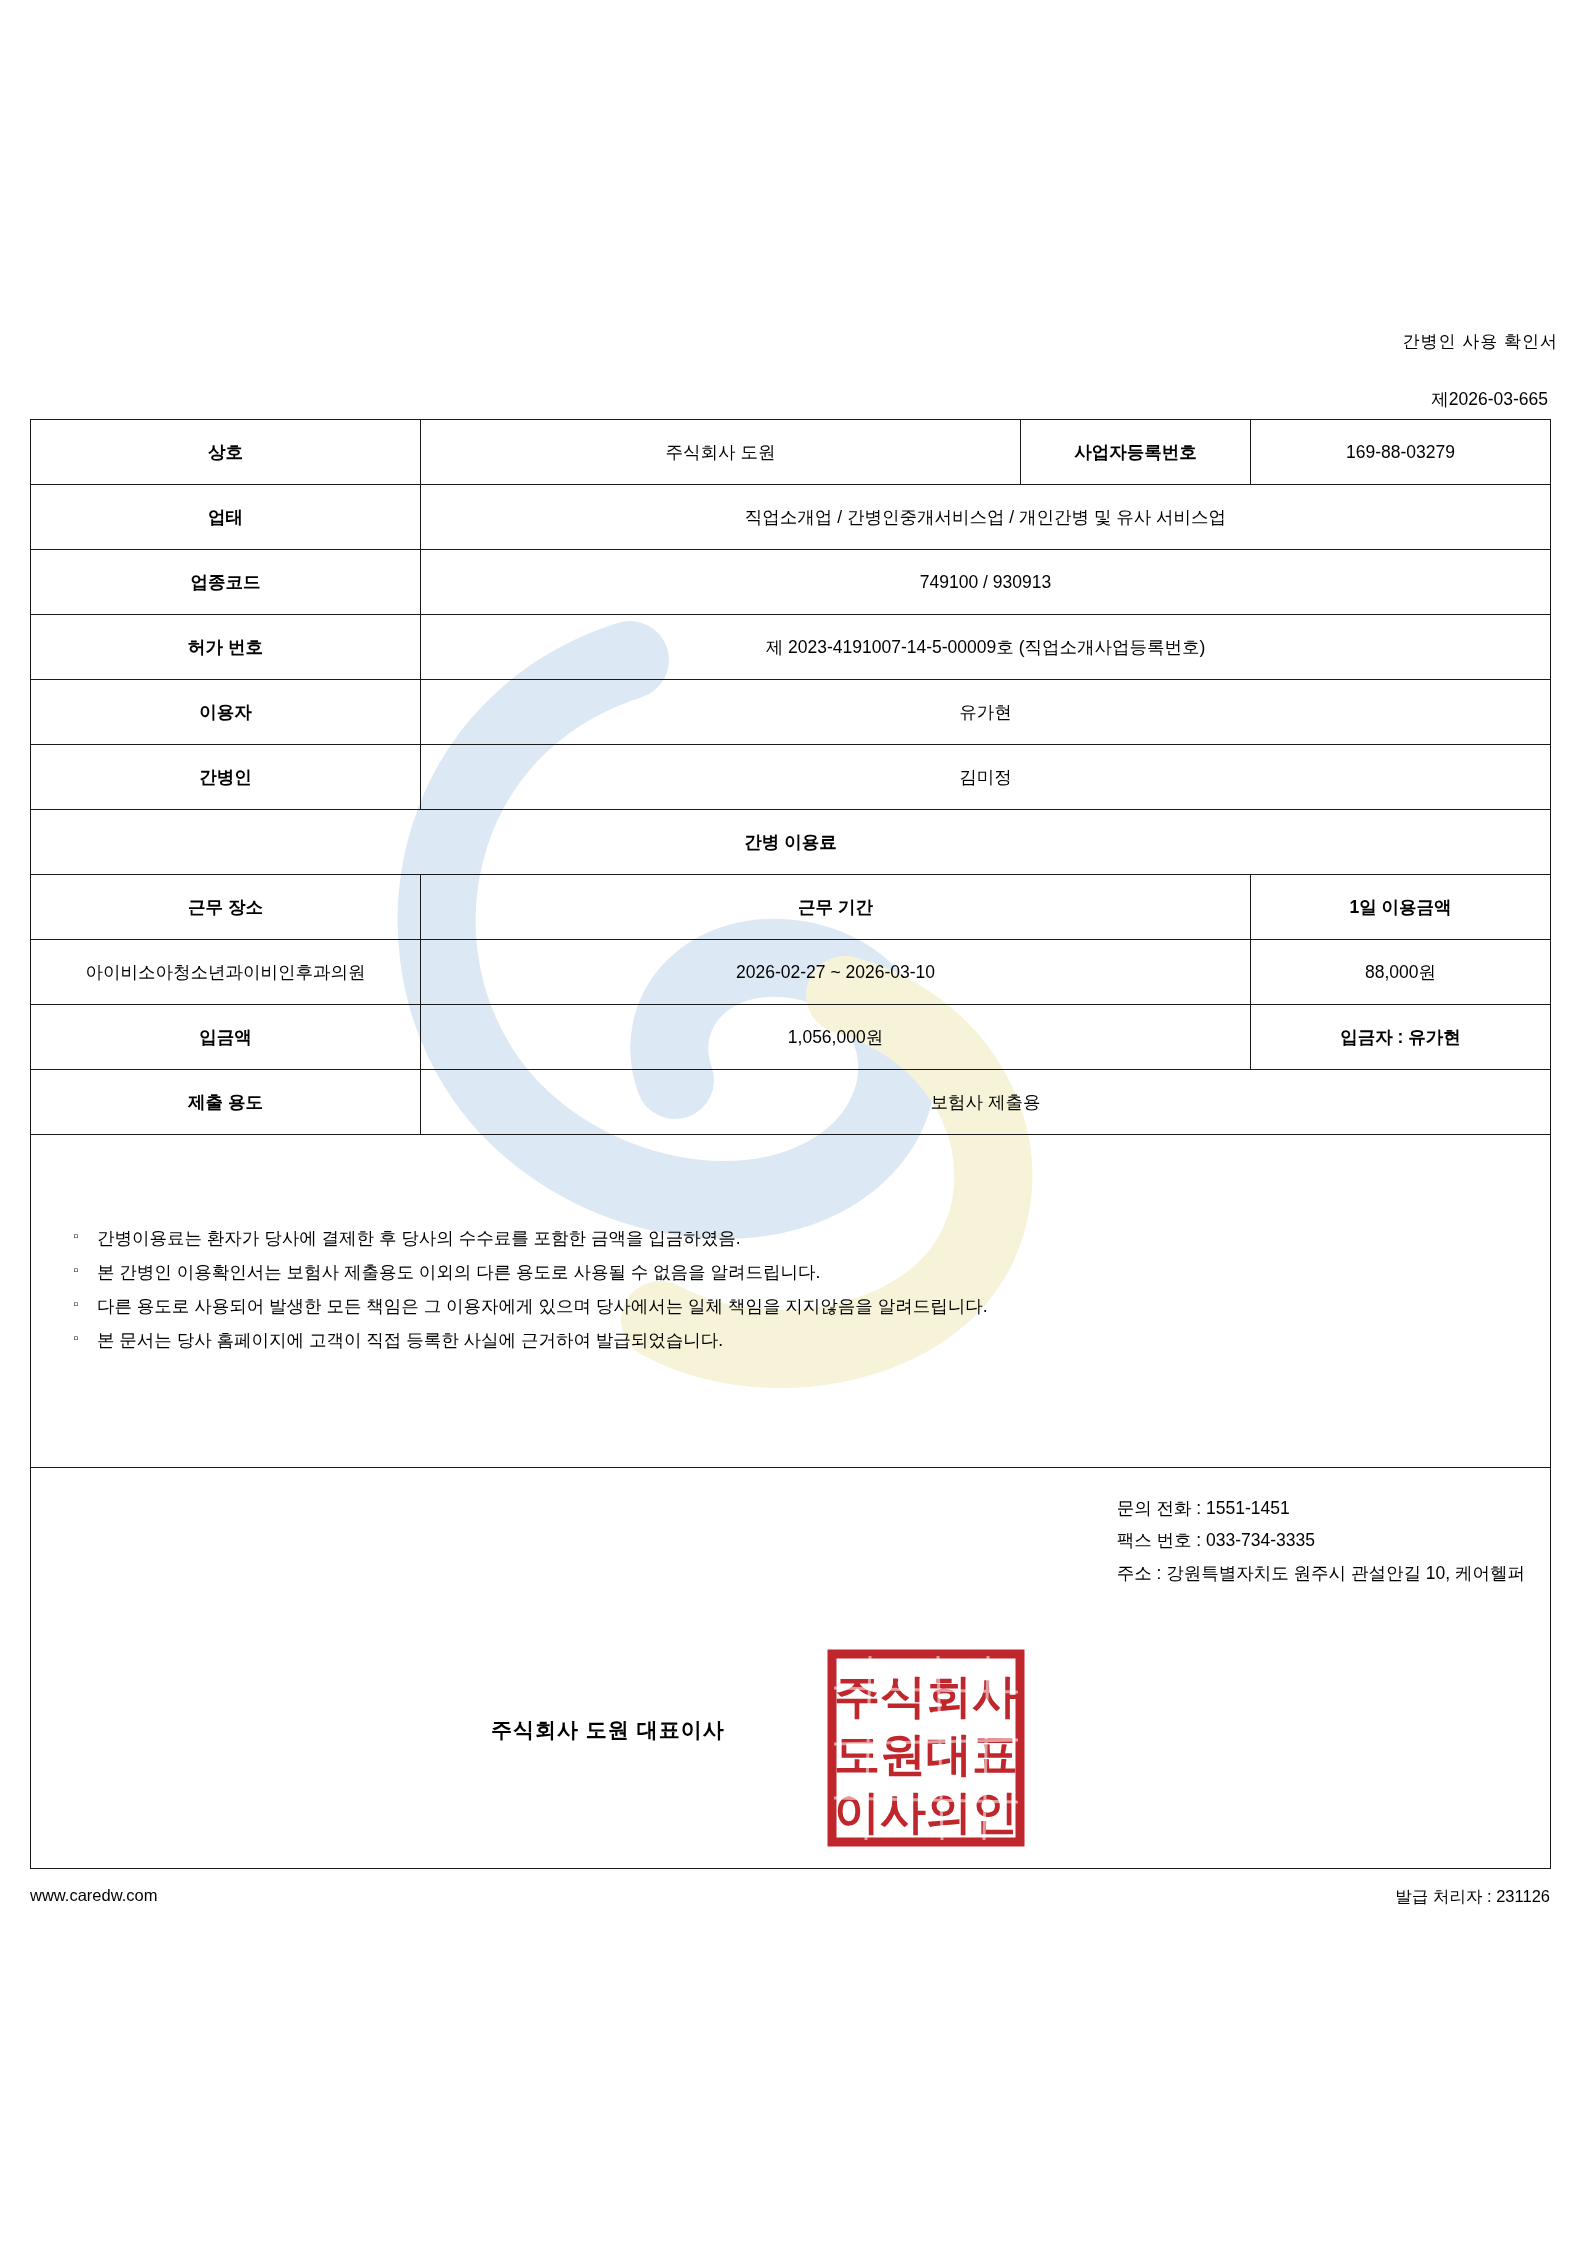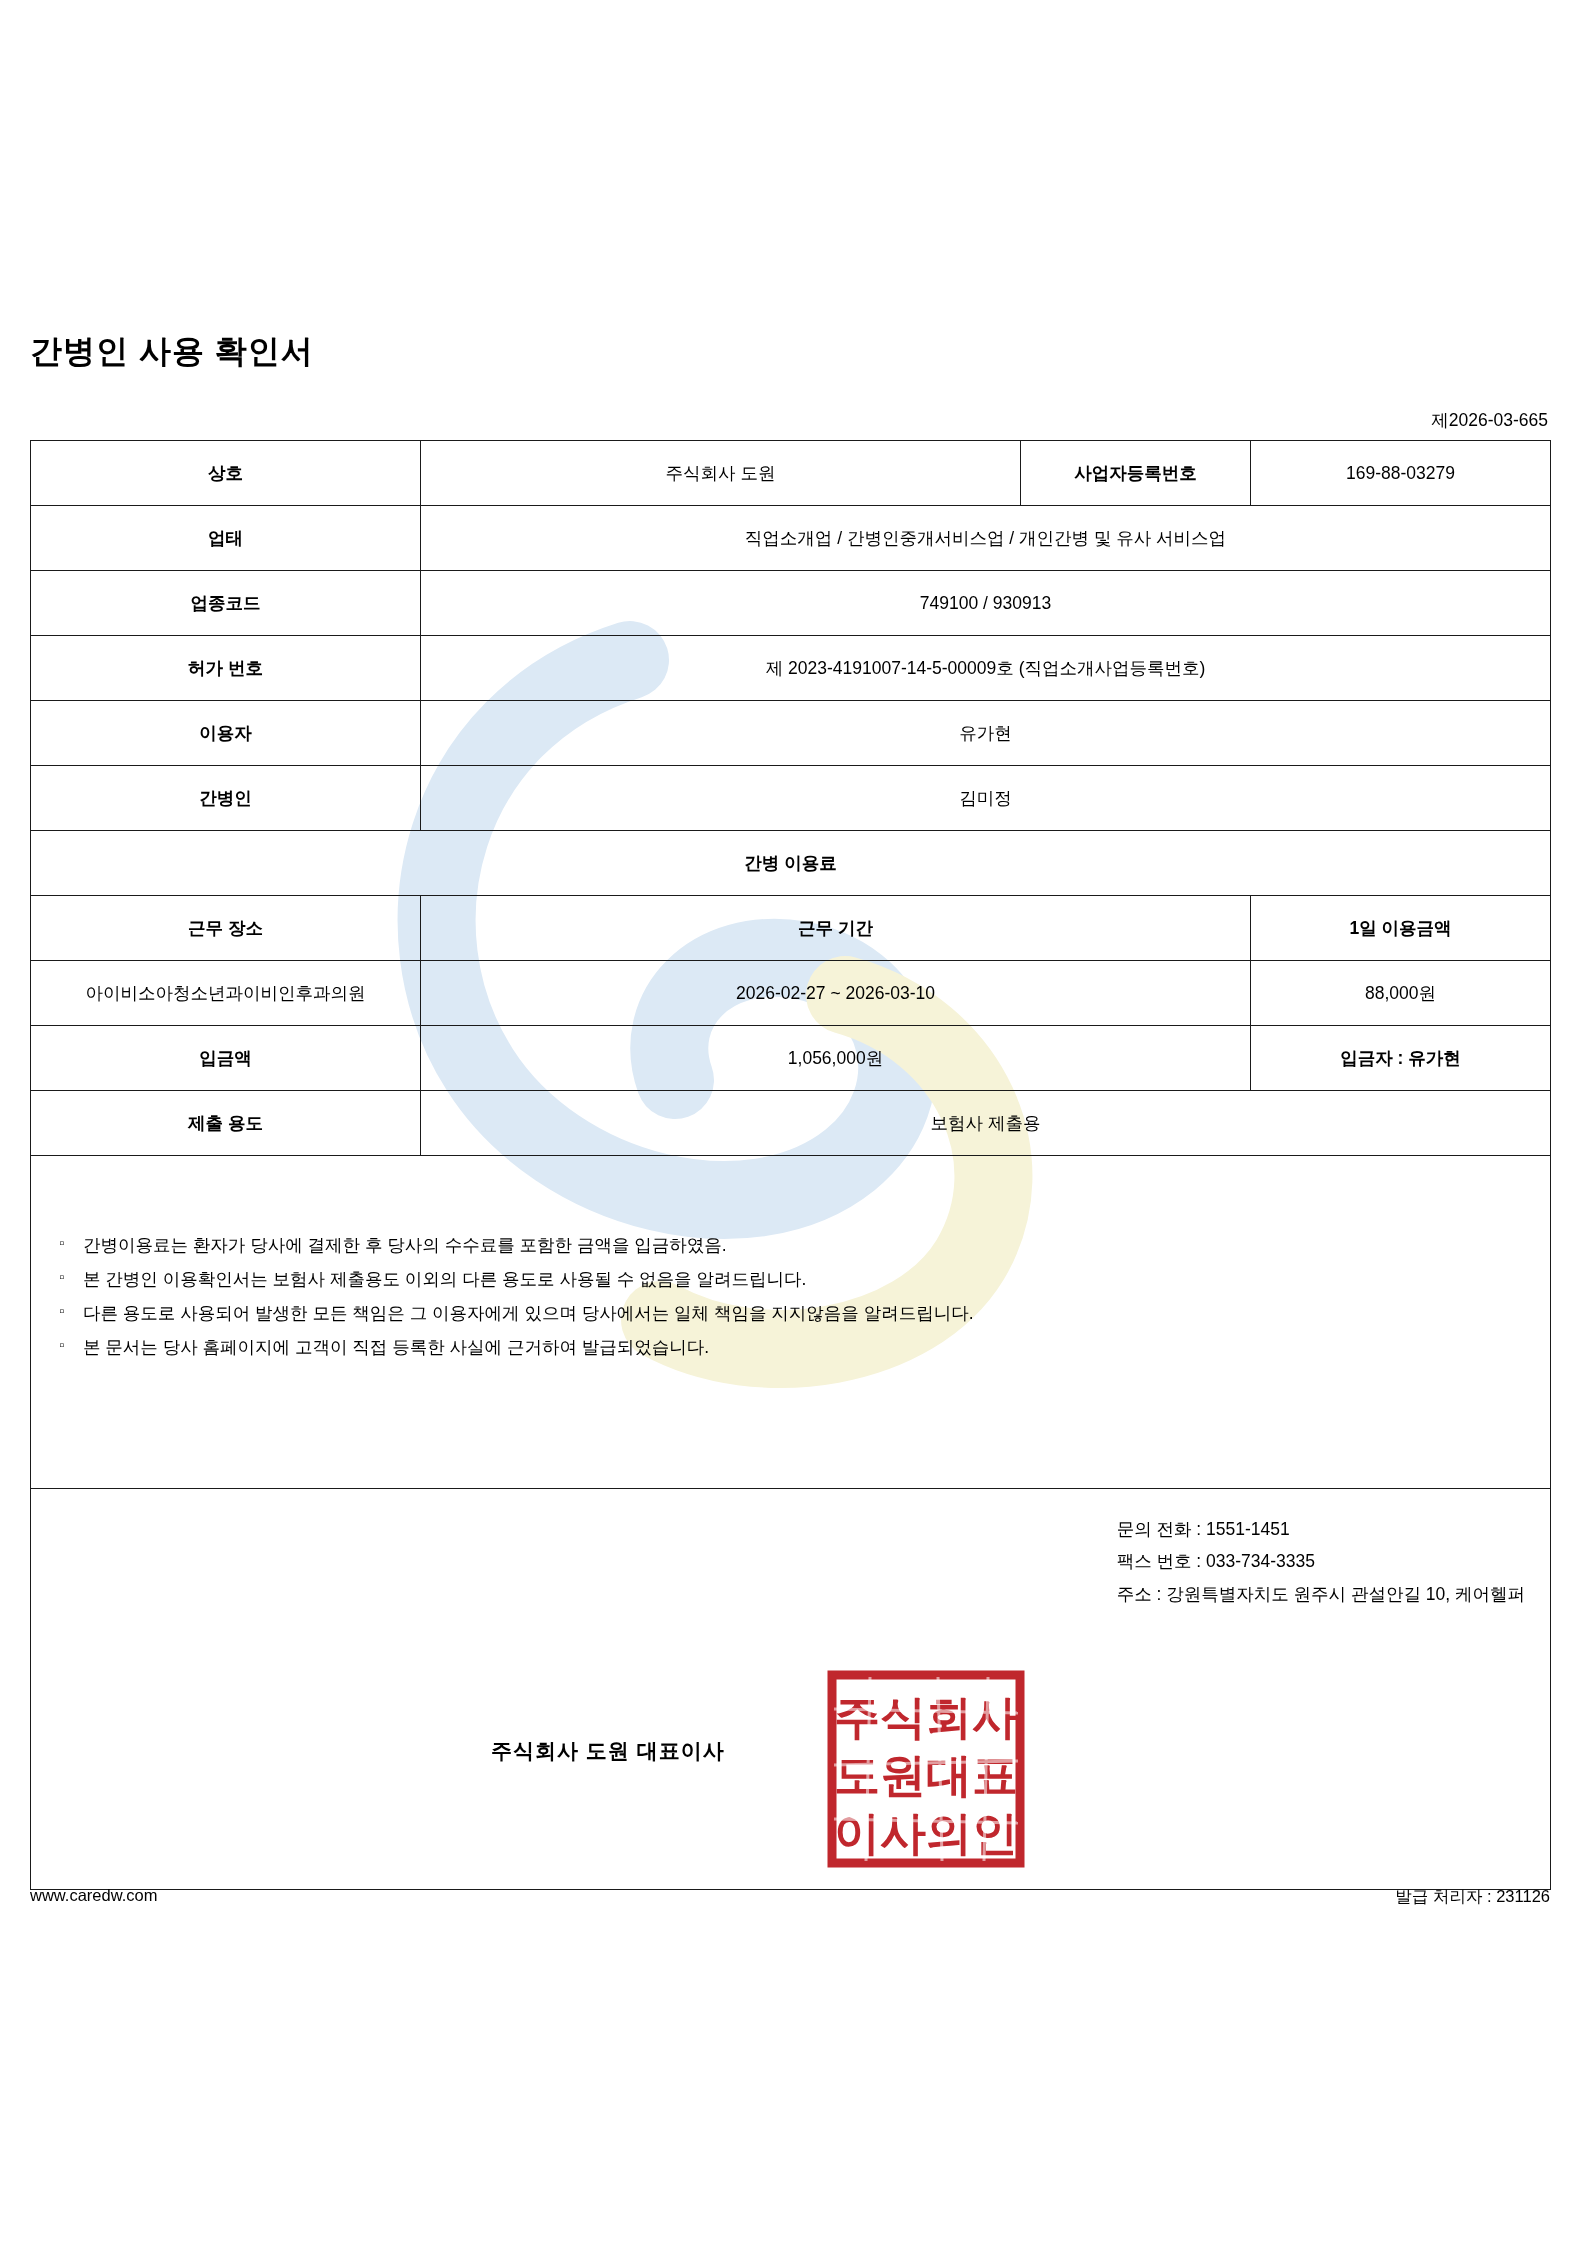--- a/index.html
+++ b/index.html
@@ -37,23 +37,23 @@
 
   .content {
     position: absolute;
     left: 30px;
     top: 330px;
     width: 1528px;
     z-index: 2;
   }
 
   .doc-title {
-    text-align: left;
-    font-size: 32px;
-    font-weight: bold;
+    text-align: right;
+    font-size: 17px;
+    font-weight: normal;
     letter-spacing: 1px;
     margin: 0 0 34px 0;
   }
 
   .doc-number {
     text-align: right;
     font-size: 17.5px;
     margin: 0 10px 8px 0;
   }
 
@@ -86,21 +86,21 @@
   }
 
   .notes-cell {
     height: 260px !important;
     text-align: left !important;
     vertical-align: top !important;
     padding: 72px 0 0 26px !important;
   }
   .notes-list {
     list-style: none;
-    margin: 0;
+    margin: 14px;
     padding: 0;
   }
   .notes-list li {
     font-size: 17.5px;
     line-height: 1.95;
     position: relative;
     padding-left: 26px;
   }
   .notes-list li:before {
     content: "\25AB";

